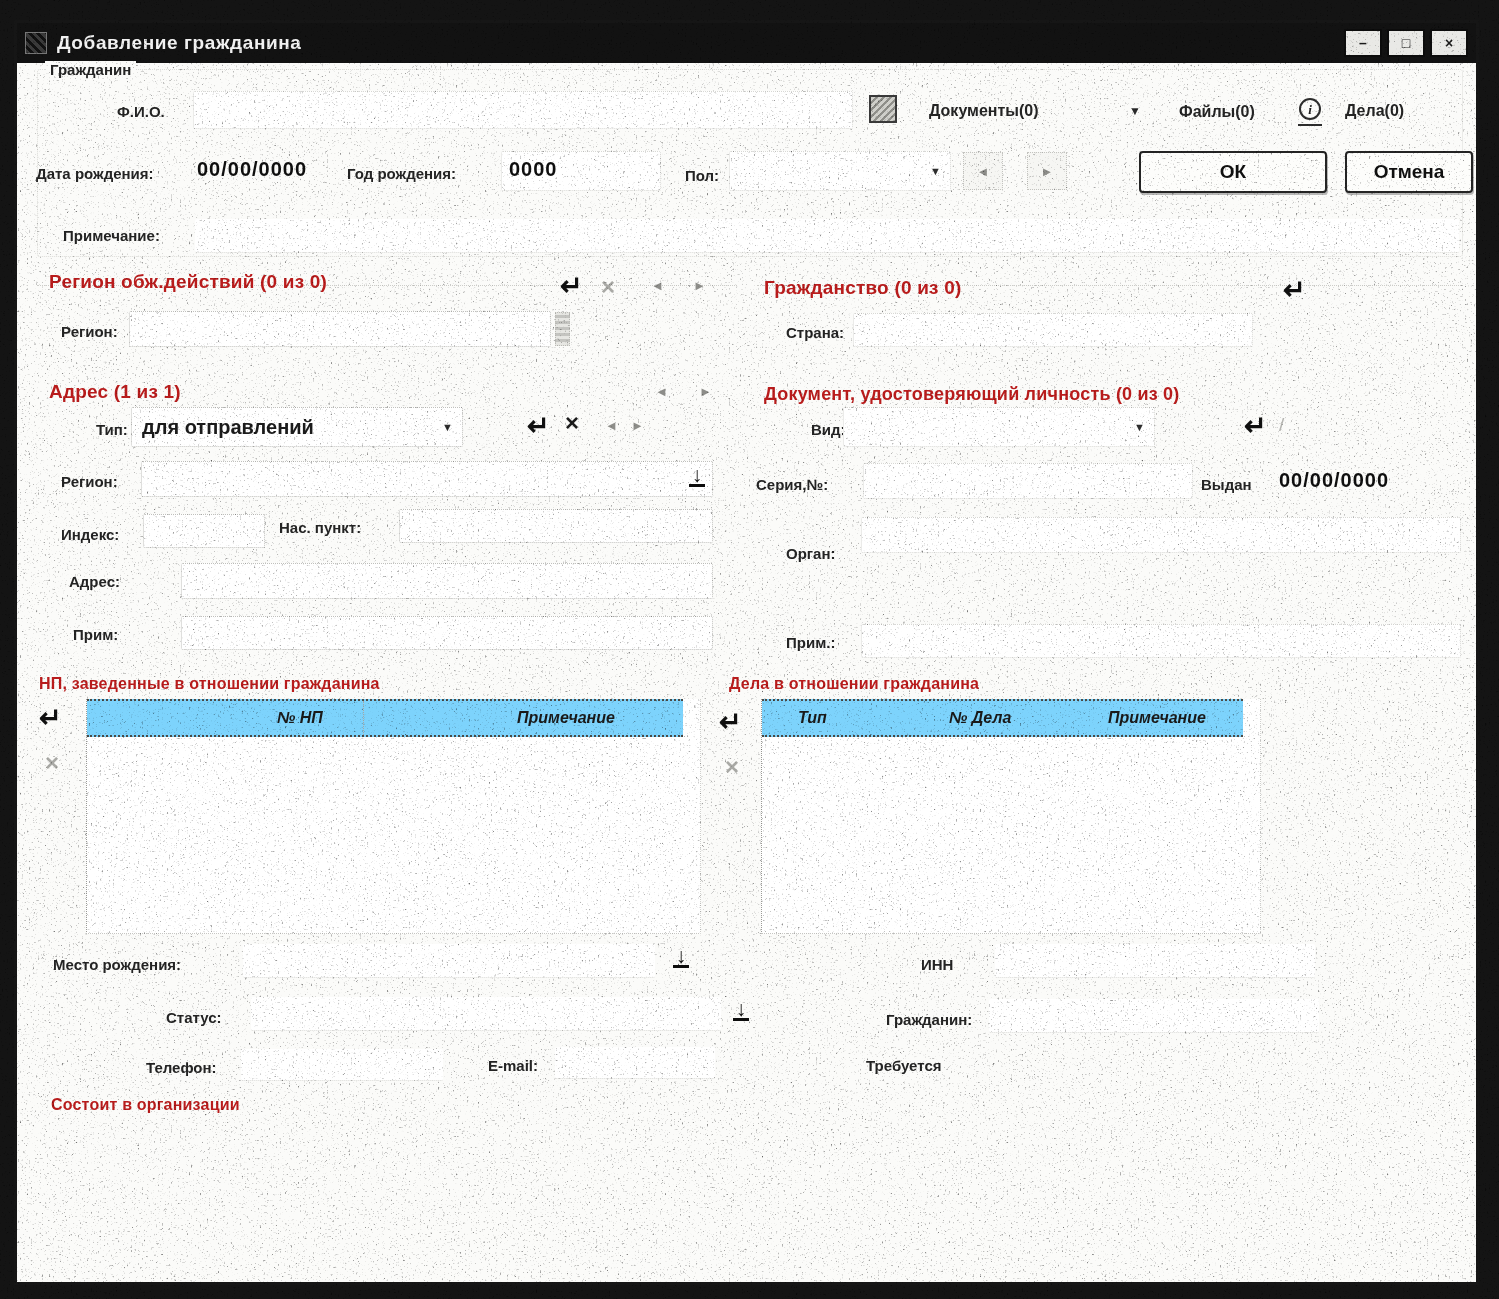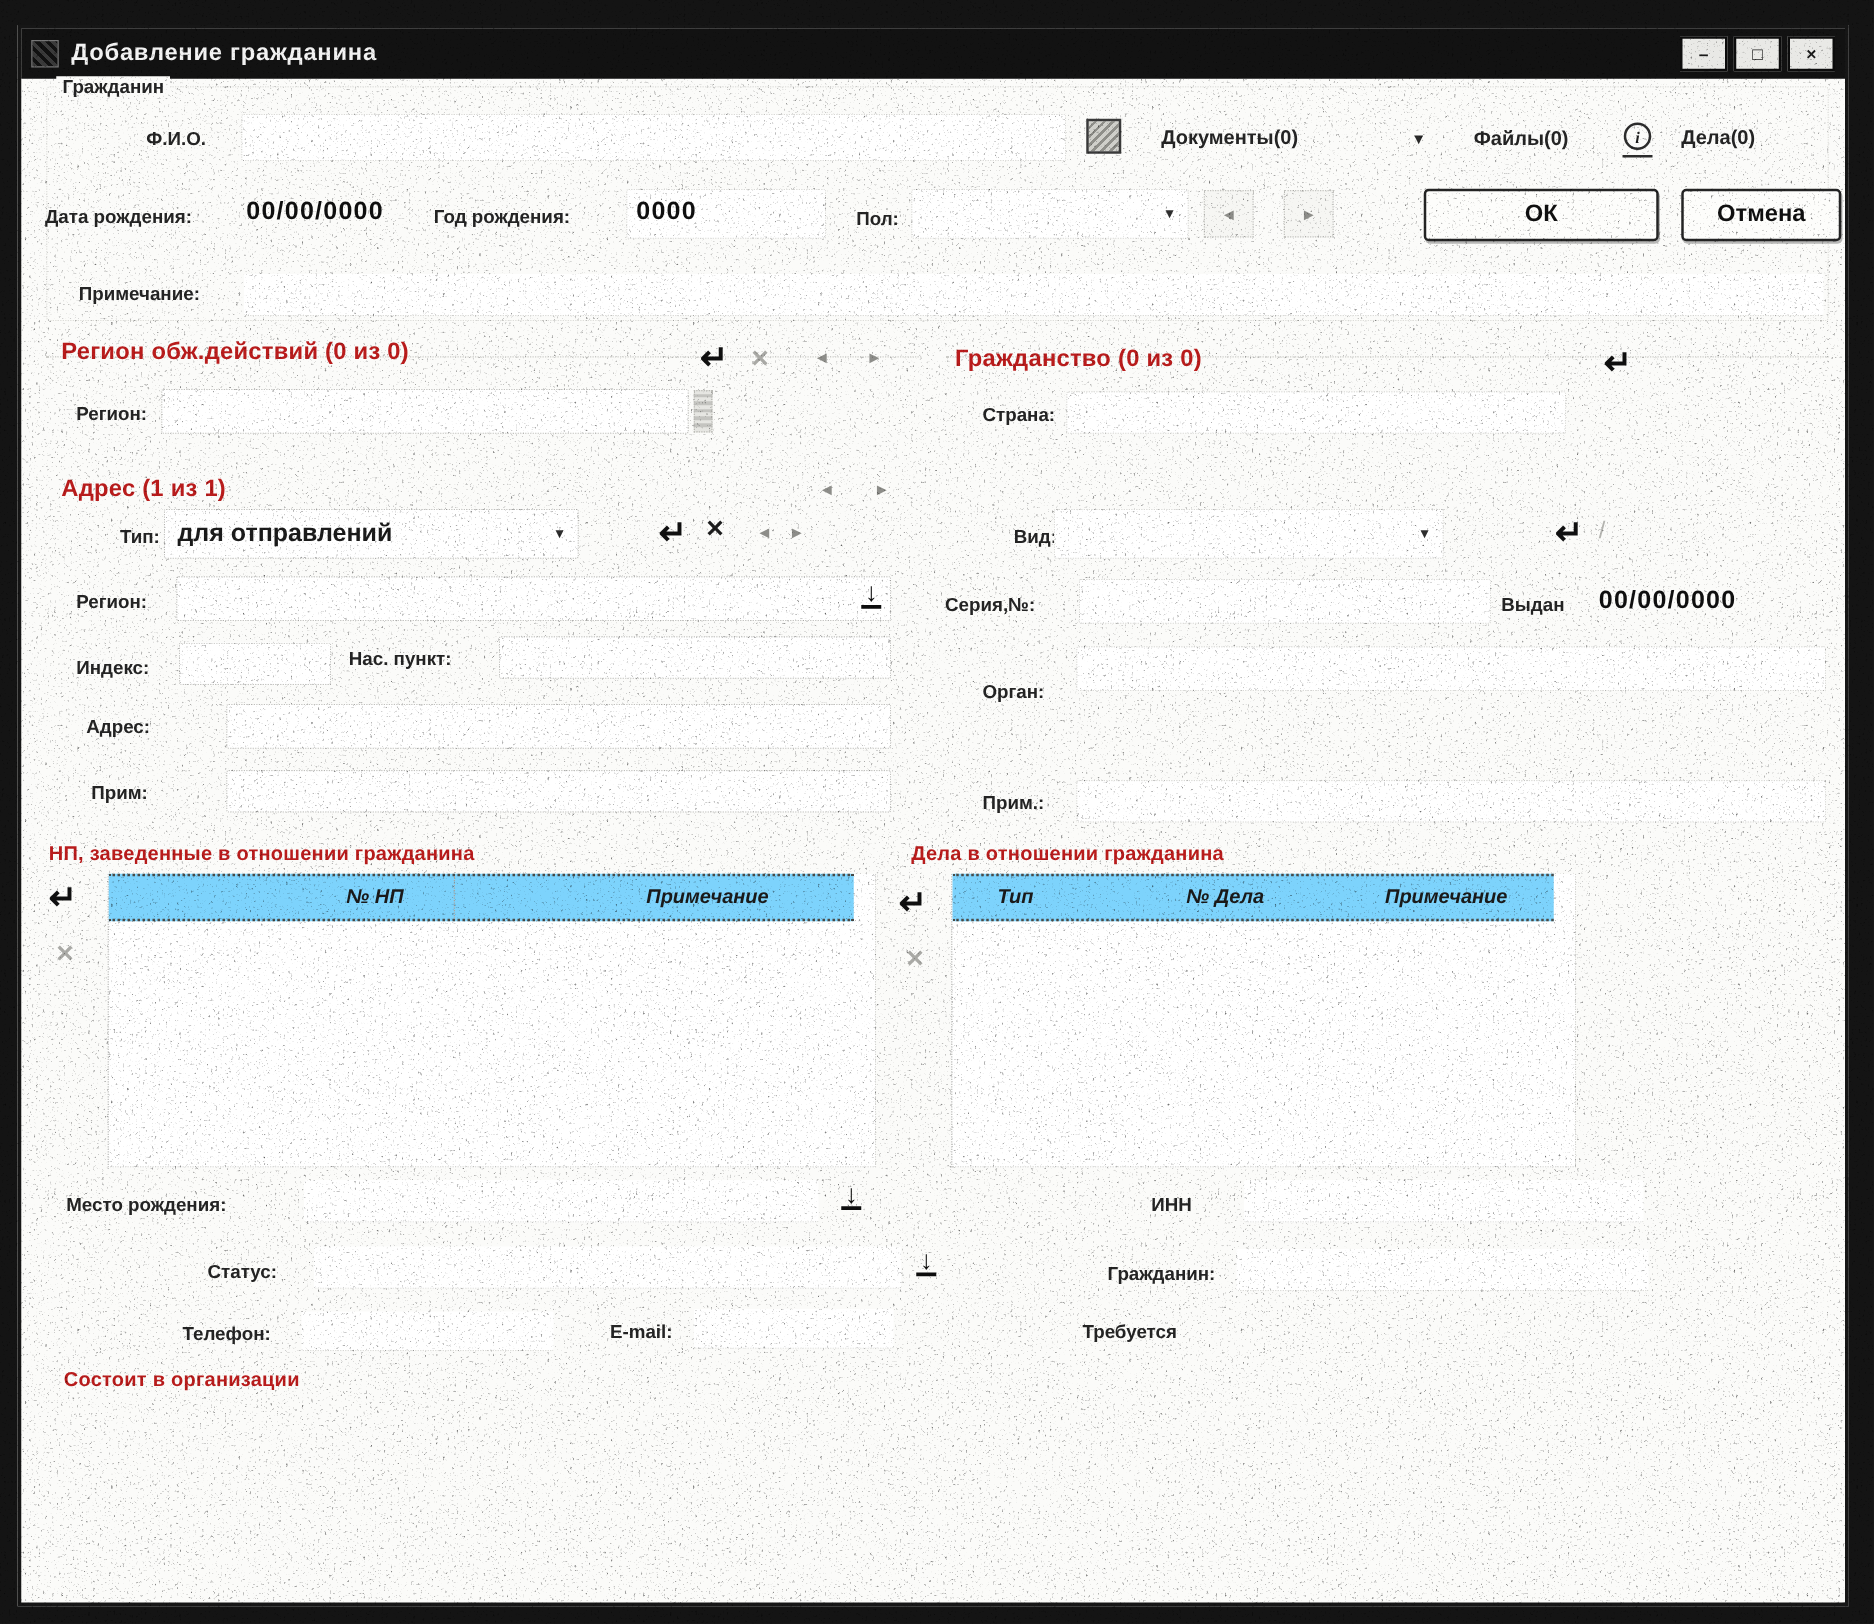--- a/index.html
+++ b/index.html
@@ -148,20 +148,21 @@
   <div class="field" style="left:126px;top:491px;width:122px;height:34px;"></div>
   <div class="lbl" style="left:262px;top:496px;">Нас. пункт:</div>
   <div class="field" style="left:382px;top:486px;width:314px;height:34px;"></div>
 
   <div class="lbl" style="left:52px;top:550px;">Адрес:</div>
   <div class="field" style="left:164px;top:540px;width:532px;height:36px;"></div>
 
   <div class="lbl" style="left:56px;top:603px;">Прим:</div>
   <div class="field" style="left:164px;top:593px;width:532px;height:34px;"></div>
 
+  <div class="sec" style="left:747px;top:361px;font-size:18px;">Документ, удостоверяющий личность (0 из 0)</div>
   <div class="lbl" style="left:794px;top:398px;">Вид:</div>
   <div class="field faint dd" style="left:826px;top:384px;width:312px;height:40px;">
     <span class="ddcaret">▼</span>
   </div>
   <div class="icon ins" style="left:1227px;top:390px;">↵</div>
   <div class="icon slash" style="left:1262px;top:392px;">/</div>
 
   <div class="lbl" style="left:739px;top:453px;">Серия,№:</div>
   <div class="field faint" style="left:846px;top:440px;width:330px;height:36px;"></div>
   <div class="lbl" style="left:1184px;top:453px;">Выдан</div>

